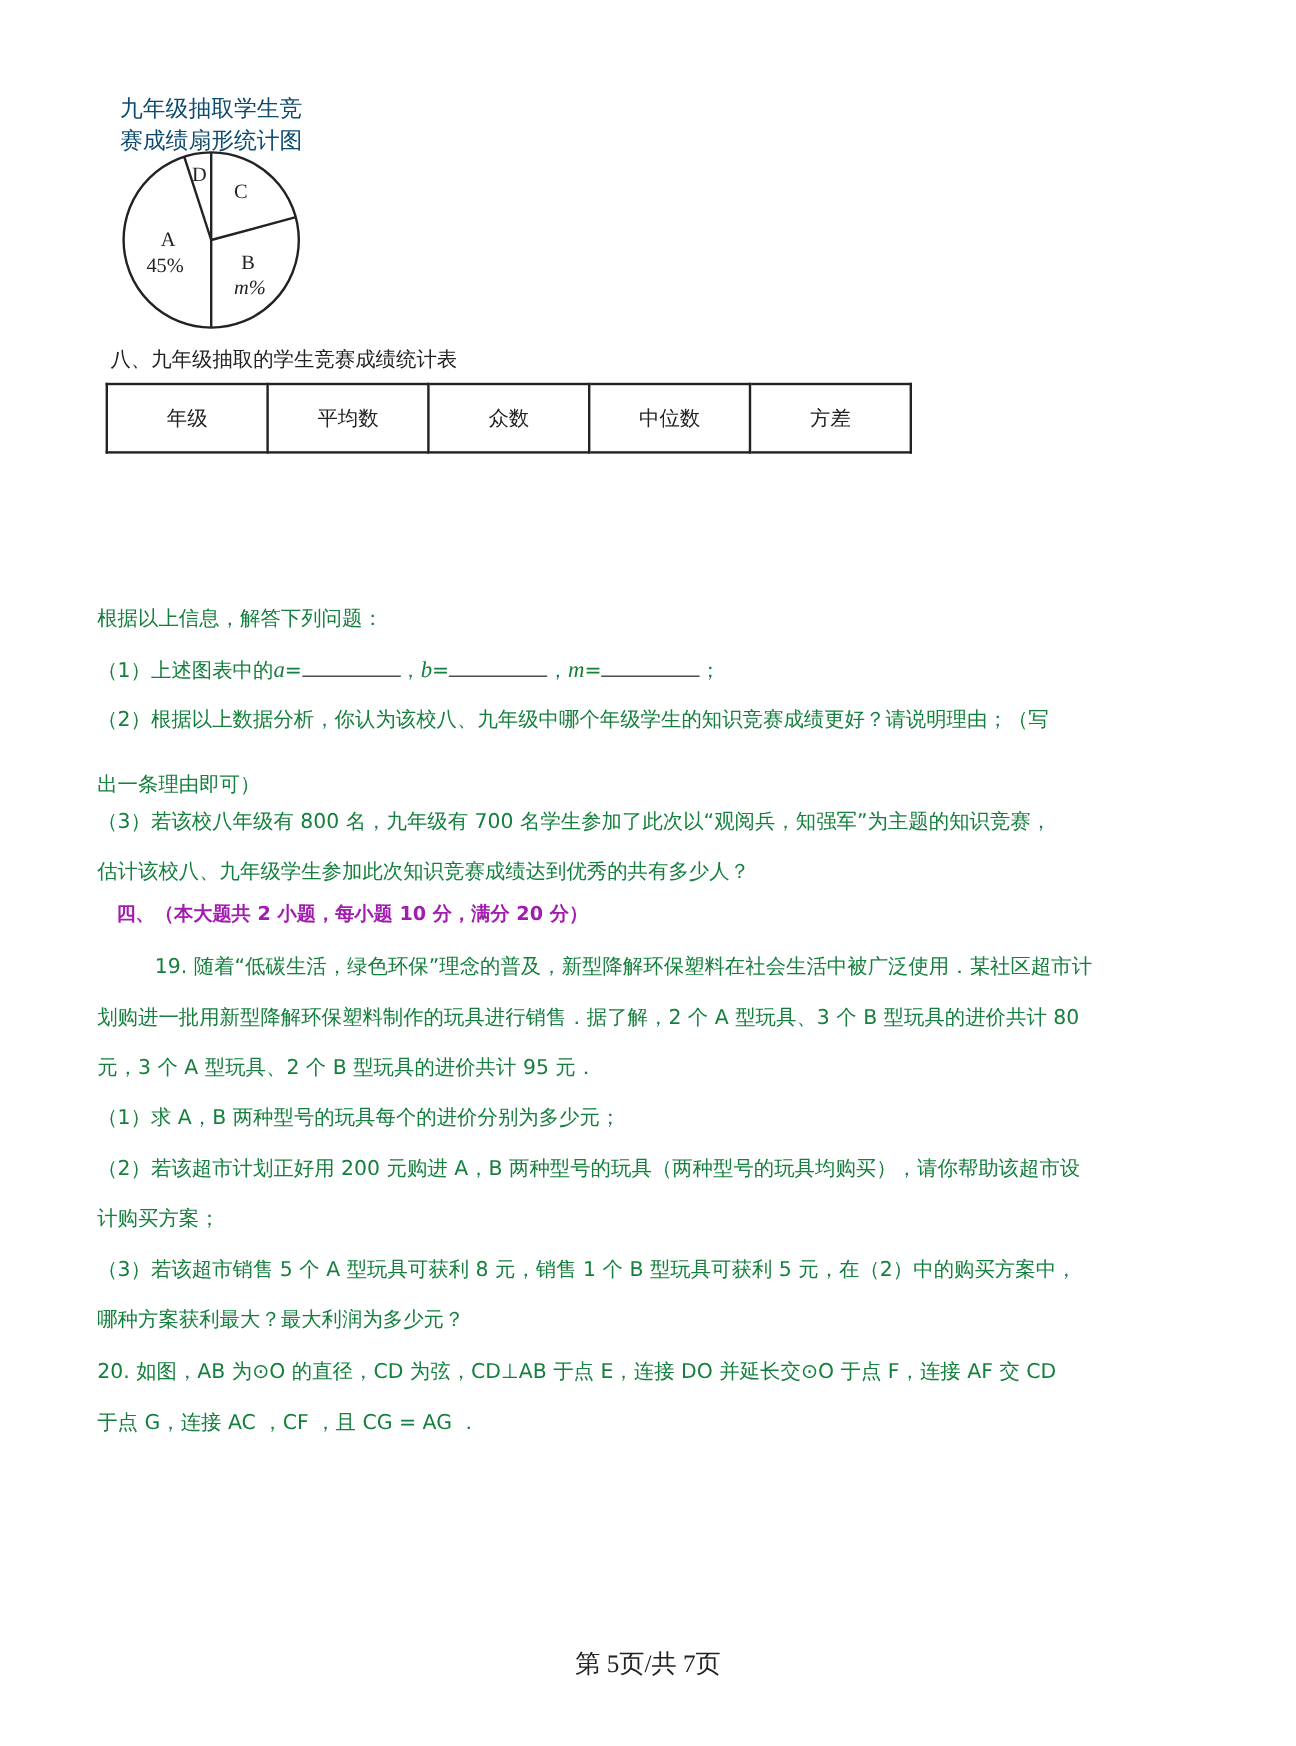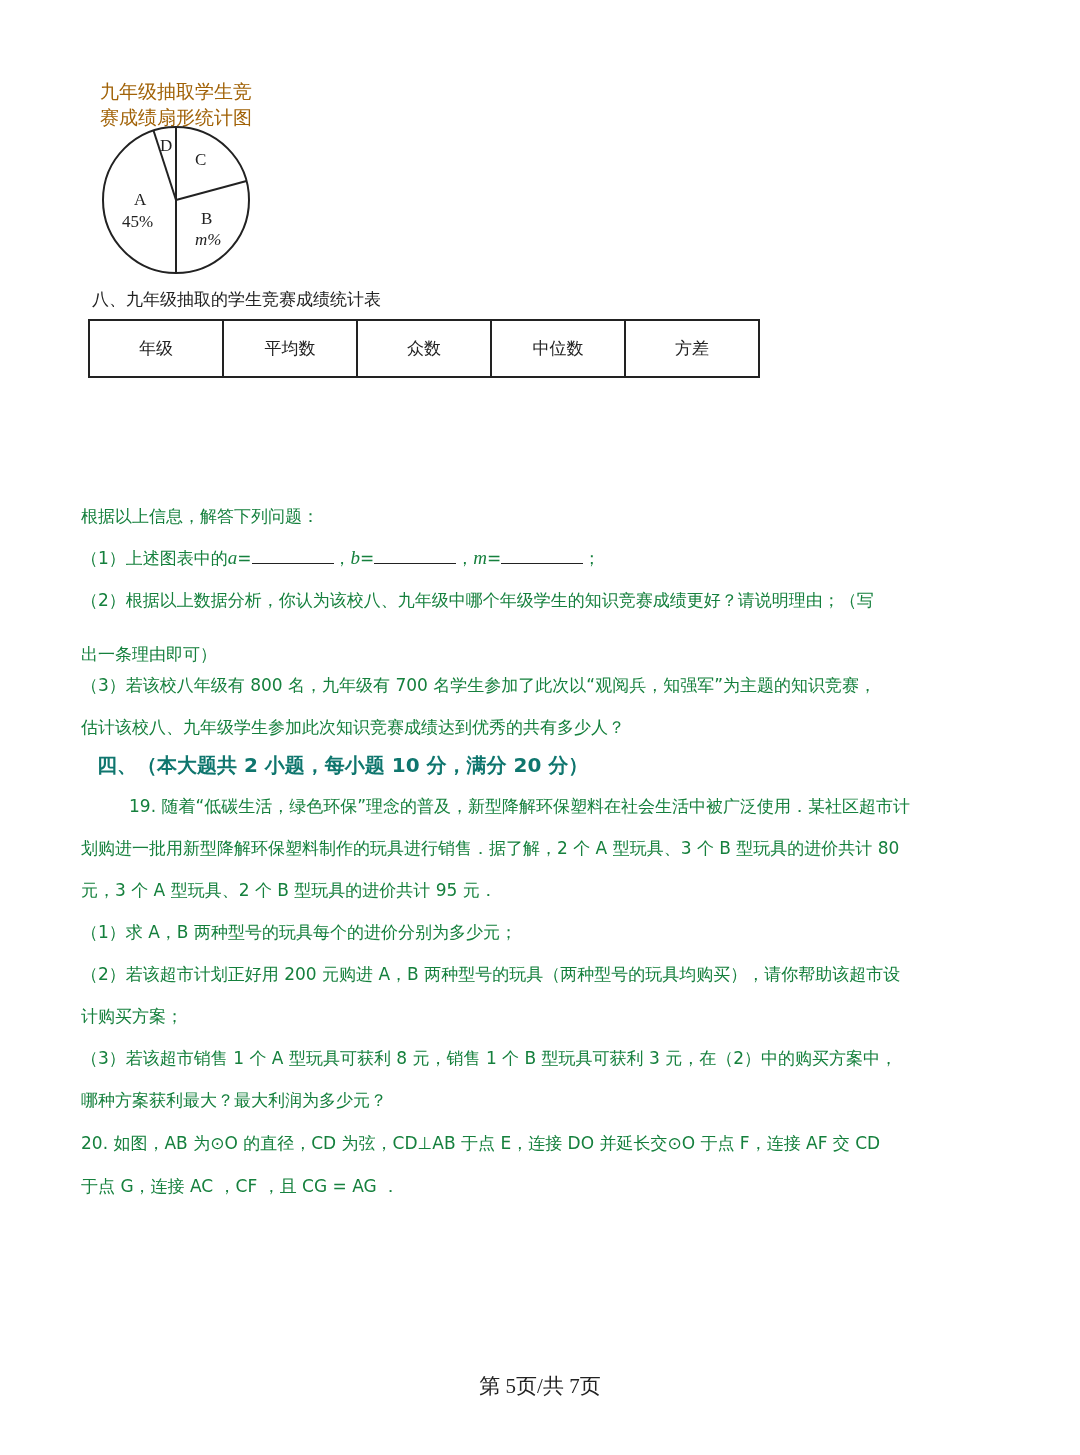--- a/index.html
+++ b/index.html
@@ -8,21 +8,21 @@
       position: relative;
       font-family: "DejaVu Serif", "Liberation Serif", serif;
       color: #1a1a1a;
       overflow: hidden;
     }
     .abs { position: absolute; }
     .pie-title {
       left: 100px; top: 78px;
       font-size: 19px; line-height: 26px;
       font-family: "DejaVu Sans", sans-serif;
-      color: #a16207;
+      color: #0c4a6e;
     }
     .pie-wrap { left: 100px; top: 125px; width: 154px; height: 152px; }
     .pie-wrap svg { width: 154px; height: 152px; }
     .pie-label {
       font-family: "Liberation Serif", serif;
       font-size: 17px;
       fill: #222;
     }
     .pie-label-it { font-style: italic; }
 
@@ -69,23 +69,23 @@
     }
     .blank {
       display: inline-block;
       width: 82px;
       border-bottom: 1.5px solid #222;
       height: 18px;
       vertical-align: baseline;
     }
     .section-head {
       left: 97px; top: 722px;
-      font-size: 20px; font-weight: bold;
+      font-size: 16px; font-weight: bold;
       font-family: "DejaVu Sans", sans-serif;
-      color: #0f766e;
+      color: #a21caf;
     }
     .footer {
       left: 0; width: 1080px; top: 1372px;
       text-align: center;
       font-size: 21px;
       font-family: "Liberation Serif", serif;
       color: #222;
     }
   </style>
 </head>
@@ -142,19 +142,19 @@
 <div class="abs line" style="top:715px;">估计该校八、九年级学生参加此次知识竞赛成绩达到优秀的共有多少人？</div>
 
 <div class="abs section-head" style="top:752px;">四、（本大题共 2 小题，每小题 10 分，满分 20 分）</div>
 
 <div class="abs line" style="top:794px;margin-left:48px;">19. 随着“低碳生活，绿色环保”理念的普及，新型降解环保塑料在社会生活中被广泛使用．某社区超市计</div>
 <div class="abs line" style="top:836px;">划购进一批用新型降解环保塑料制作的玩具进行销售．据了解，2 个 A 型玩具、3 个 B 型玩具的进价共计 80</div>
 <div class="abs line" style="top:878px;">元，3 个 A 型玩具、2 个 B 型玩具的进价共计 95 元．</div>
 <div class="abs line" style="top:920px;">（1）求 A，B 两种型号的玩具每个的进价分别为多少元；</div>
 <div class="abs line" style="top:962px;">（2）若该超市计划正好用 200 元购进 A，B 两种型号的玩具（两种型号的玩具均购买），请你帮助该超市设</div>
 <div class="abs line" style="top:1004px;">计购买方案；</div>
-<div class="abs line" style="top:1046px;">（3）若该超市销售 1 个 A 型玩具可获利 8 元，销售 1 个 B 型玩具可获利 3 元，在（2）中的购买方案中，</div>
+<div class="abs line" style="top:1046px;">（3）若该超市销售 5 个 A 型玩具可获利 8 元，销售 1 个 B 型玩具可获利 5 元，在（2）中的购买方案中，</div>
 <div class="abs line" style="top:1088px;">哪种方案获利最大？最大利润为多少元？</div>
 
 <div class="abs line" style="top:1131px;">20. 如图，AB 为⊙O 的直径，CD 为弦，CD⊥AB 于点 E，连接 DO 并延长交⊙O 于点 F，连接 AF 交 CD</div>
 <div class="abs line" style="top:1174px;">于点 G，连接 AC ，CF ，且 CG = AG ．</div>
 
 <div class="abs footer">第 5页/共 7页</div>
 
 </body></html>

